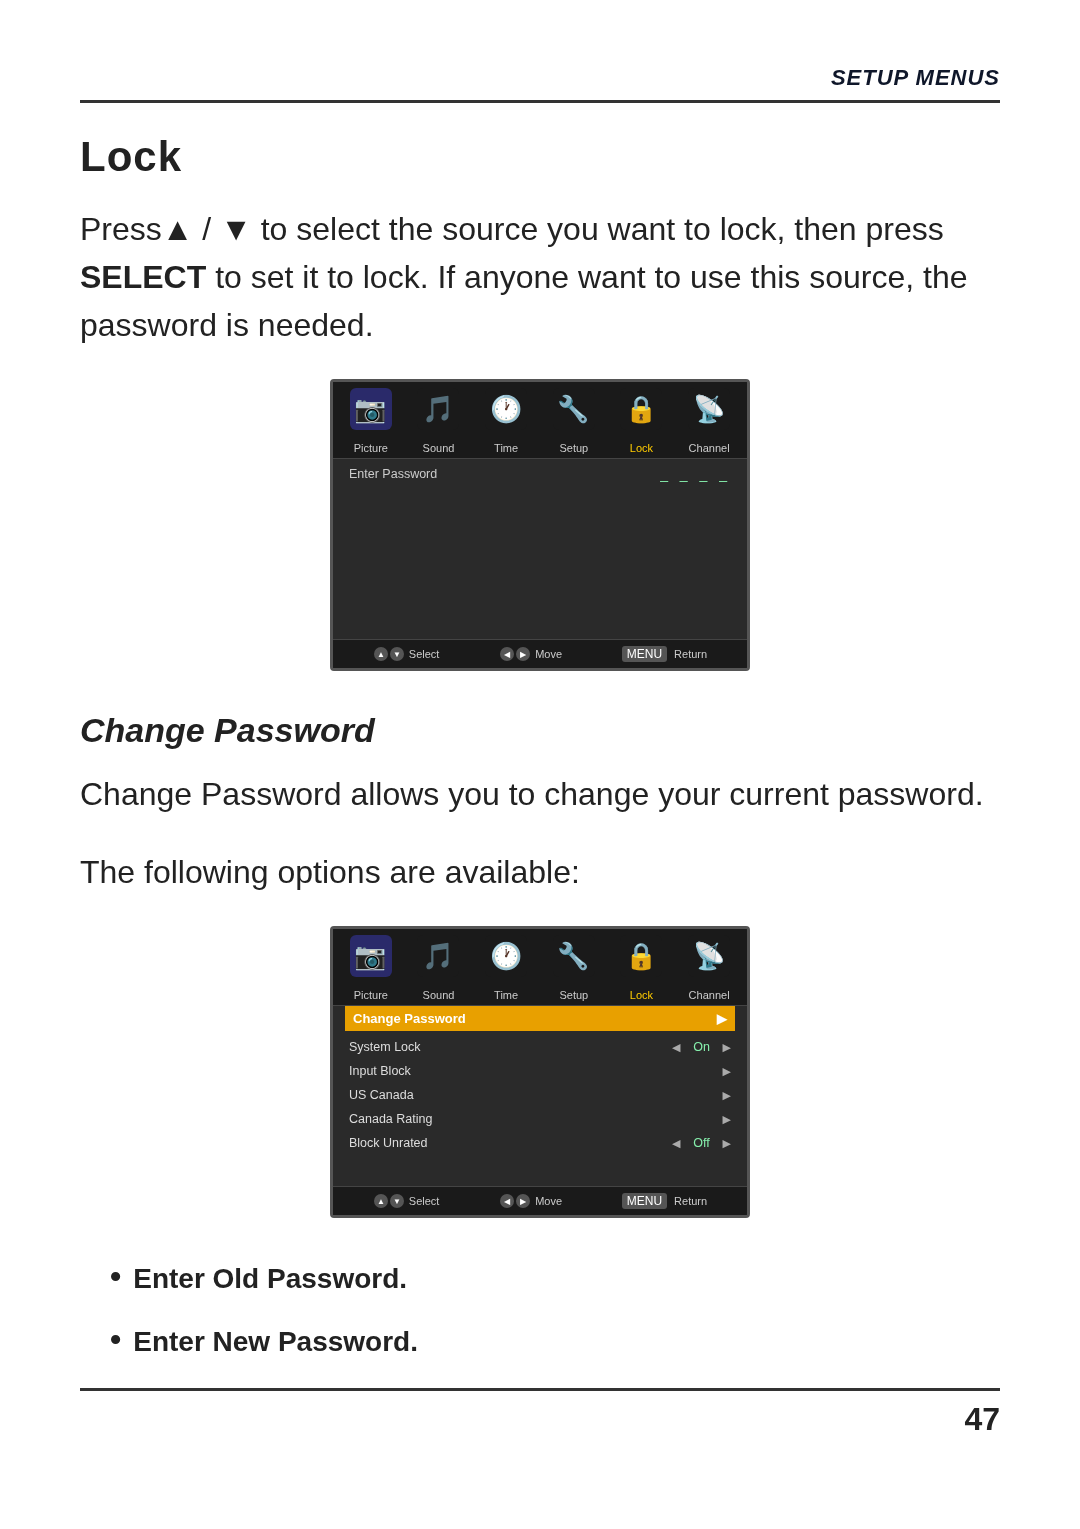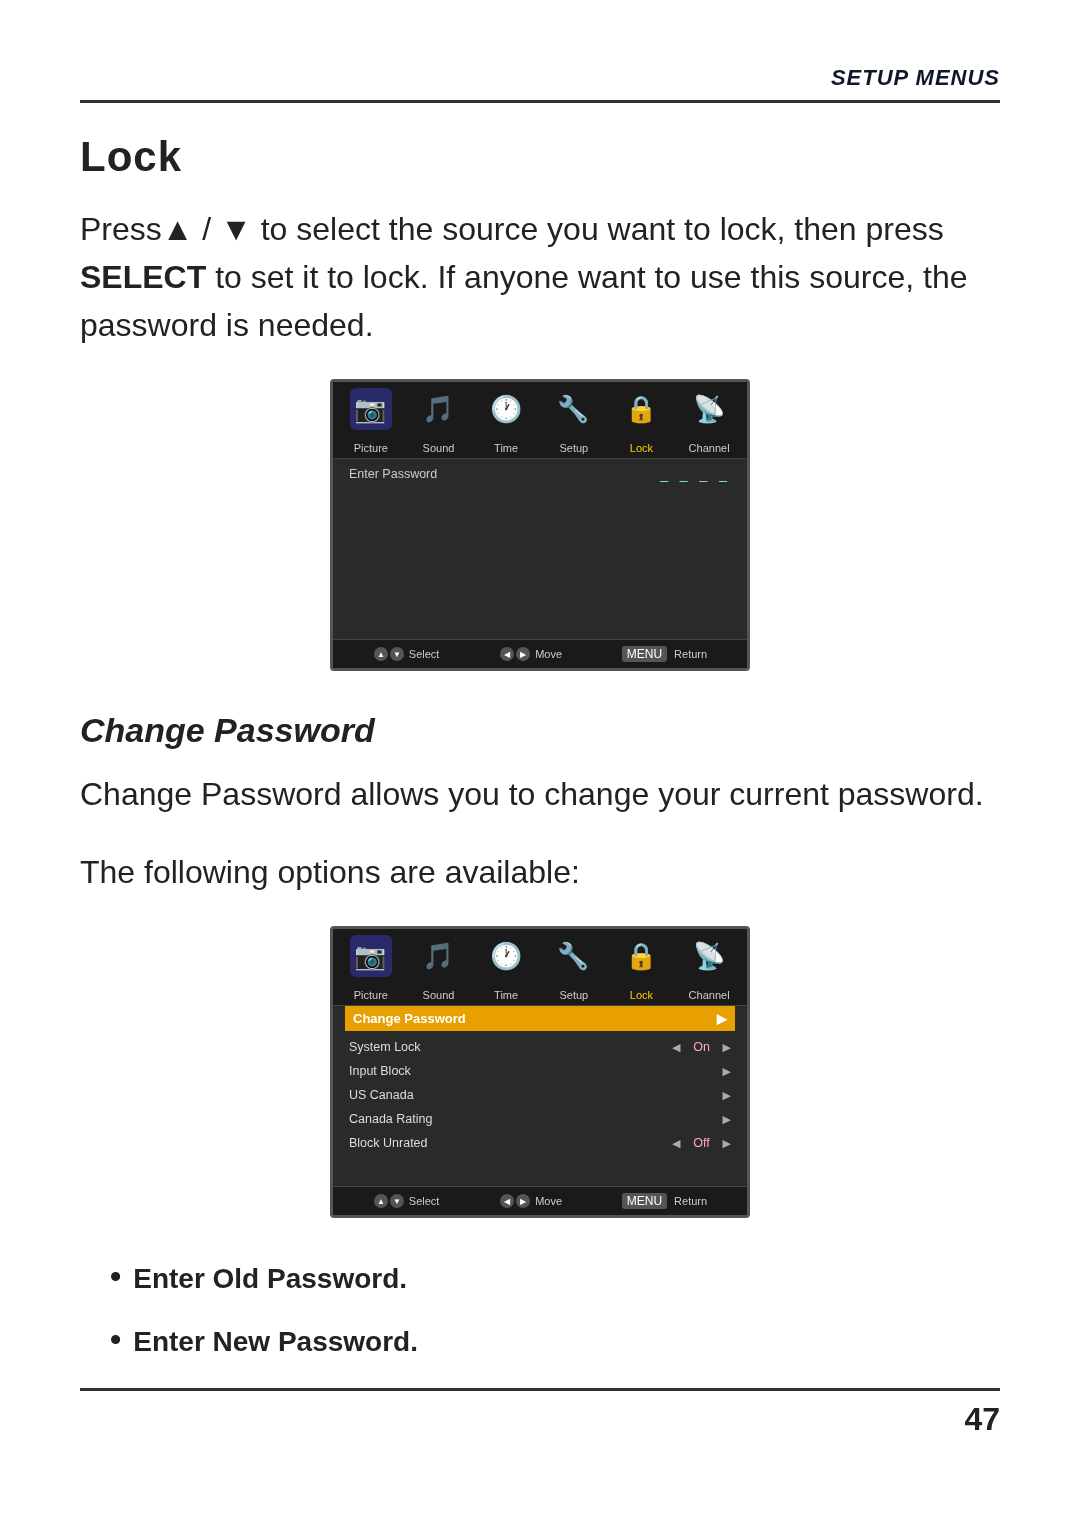--- a/index.html
+++ b/index.html
@@ -136,21 +136,21 @@
       letter-spacing: 4px;
       font-size: 14px;
     }
 
     .menu-row-label {
       flex: 1;
       font-size: 12.5px;
     }
 
     .menu-row-value {
-      color: #f9a8d4;
+      color: #86efac;
       font-size: 12.5px;
       min-width: 30px;
       text-align: center;
     }
 
     .menu-arrow {
       color: #aaa;
       font-size: 11px;
       margin-left: 6px;
     }

